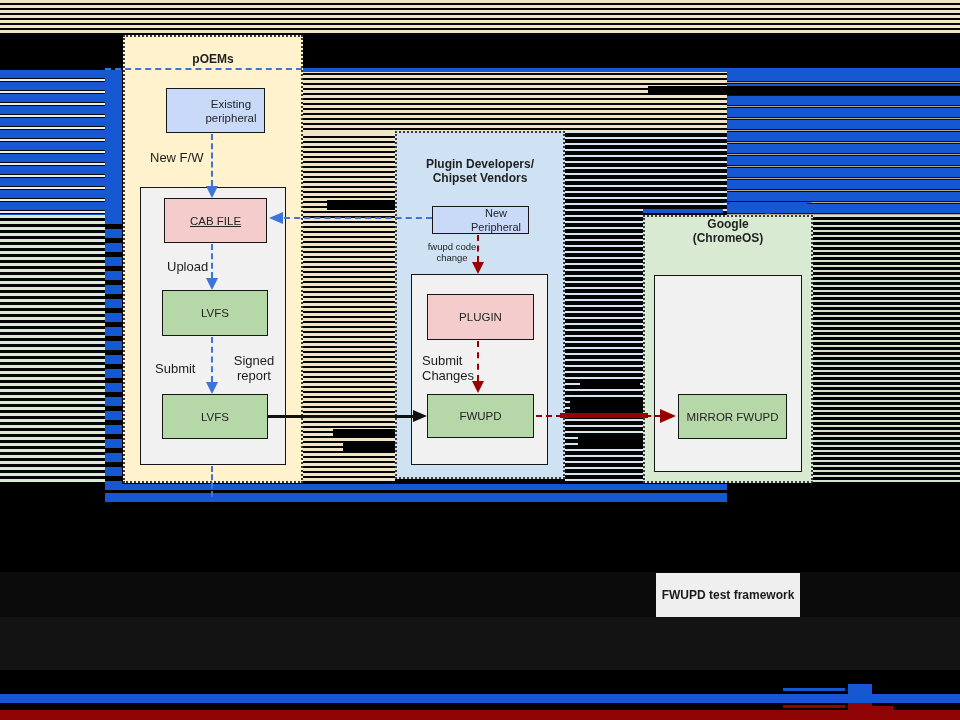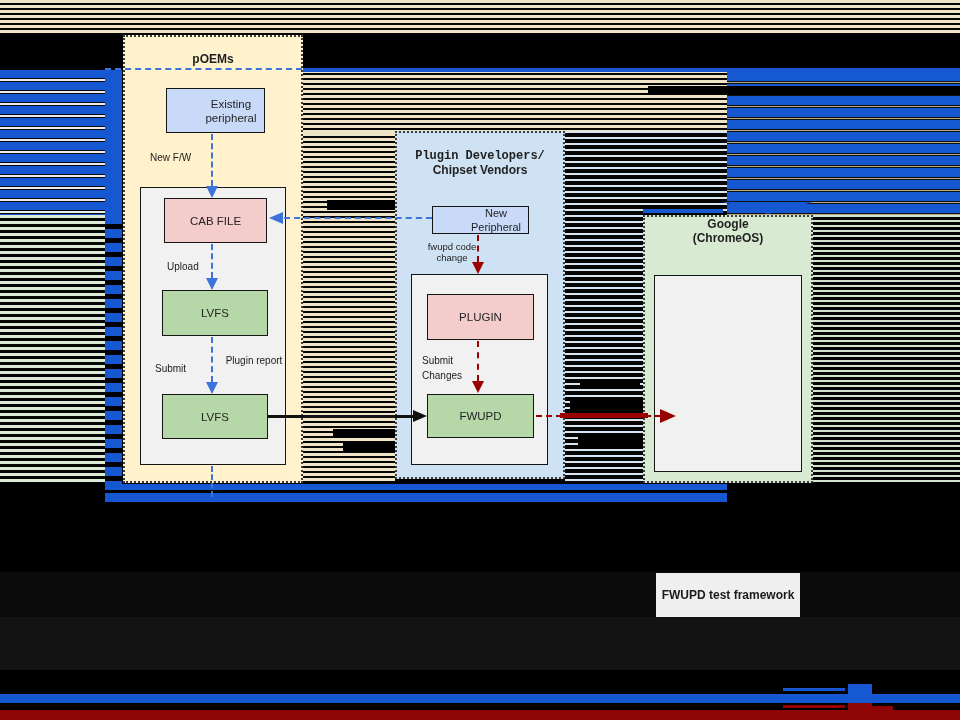--- a/index.html
+++ b/index.html
@@ -19,21 +19,21 @@
   .bar{background:#000;}
   .blue{background:#1657d2;}
   .dred{background:#8f0404;}
   
   .panel{border:2px dotted #3c3c3c;box-sizing:border-box;}
   .panel-title{font-weight:bold;font-size:12px;text-align:center;color:#1f1f1f;line-height:14px;}
   .container{background:#f1f1f1;border:1.5px solid #161616;box-sizing:border-box;}
   .box{border:1.5px solid #161616;box-sizing:border-box;display:flex;align-items:center;justify-content:center;
        text-align:center;font-size:11.5px;line-height:14px;color:#242424;}
   .b-blue{background:#c9daf8;padding-left:31px;} .b-pink{background:#f4cccc;} .b-green{background:#b6d7a8;}
-  .lbl{font-size:10px;color:#1c1c1c;line-height:15px;}
+  .lbl{font-size:13px;color:#1c1c1c;line-height:15px;}
   .lbl-sm{font-size:9.5px;color:#1c1c1c;line-height:11px;text-align:center;}
   .vdash-b{width:0;border-left:2.5px dashed #3d74d9;}
   .vdash-r{width:0;border-left:2.5px dashed #9a0000;}
   .hdash-b{height:0;border-top:2.5px dashed #3d74d9;}
   .hdash-r{height:0;border-top:2.5px dashed #9a0000;}
   .tri{width:0;height:0;}
   .tri-dn-b{border-left:6px solid transparent;border-right:6px solid transparent;border-top:12px solid #3d74d9;}
   .tri-dn-r{border-left:6px solid transparent;border-right:6px solid transparent;border-top:12px solid #9a0000;}
   .tri-lf-b{border-top:6px solid transparent;border-bottom:6px solid transparent;border-right:14px solid #3d74d9;}
   .tri-rt-k{border-top:6px solid transparent;border-bottom:6px solid transparent;border-left:14px solid #111;}
@@ -93,43 +93,43 @@
   <div class="abs hdash-b" style="left:105px;top:68px;width:197px;"></div>
 
   <div class="abs box b-blue" style="left:166px;top:88px;width:99px;height:45px;">
     <span style="width:70px;">Existing peripheral</span>
   </div>
 
   <div class="abs lbl" style="left:150px;top:150px;">New F/W</div>
 
   <div class="abs container" style="left:140px;top:187px;width:146px;height:278px;"></div>
 
-  <div class="abs box b-pink" style="left:164px;top:198px;width:103px;height:45px;">
+  <div class="abs box b-pink" style="left:164px;top:198px;width:103px;height:45px;text-decoration:underline;">
     <span>CAB FILE</span>
   </div>
   <div class="abs lbl" style="left:167px;top:259px;">Upload</div>
   <div class="abs box b-green" style="left:162px;top:290px;width:106px;height:46px;">
     <span>LVFS</span>
   </div>
   <div class="abs lbl" style="left:155px;top:361px;">Submit</div>
-  <div class="abs lbl" style="left:224px;top:353px;width:60px;text-align:center;">Plugin report</div>
+  <div class="abs lbl" style="left:224px;top:353px;width:60px;text-align:center;">Signed report</div>
   <div class="abs box b-green" style="left:162px;top:394px;width:106px;height:45px;">
     <span>LVFS</span>
   </div>
 
   <div class="abs vdash-b" style="left:211px;top:134px;height:52px;"></div>
   <div class="abs tri tri-dn-b" style="left:206px;top:186px;"></div>
   <div class="abs vdash-b" style="left:211px;top:244px;height:34px;"></div>
   <div class="abs tri tri-dn-b" style="left:206px;top:278px;"></div>
   <div class="abs vdash-b" style="left:211px;top:337px;height:45px;"></div>
   <div class="abs tri tri-dn-b" style="left:206px;top:382px;"></div>
   <div class="abs vdash-b" style="left:211px;top:466px;height:31px;"></div>
 
   <div class="abs panel" style="left:395px;top:131px;width:170px;height:348px;background:#cfe2f3;">
-    <div class="panel-title" style="margin-top:16px;font-family:Liberation Mono, monospace;">Plugin Developers/</div>
+    <div class="panel-title" style="margin-top:24px;">Plugin Developers/</div>
     <div class="panel-title">Chipset Vendors</div>
   </div>
 
   <div class="abs box b-blue" style="left:432px;top:206px;width:97px;height:28px;font-size:11px;">
     <span>New Peripheral</span>
   </div>
   <div class="abs lbl-sm" style="left:423px;top:241px;width:58px;">fwupd code change</div>
 
   <div class="abs container" style="left:411px;top:274px;width:137px;height:191px;"></div>
 
@@ -144,20 +144,23 @@
   <div class="abs vdash-r" style="left:477px;top:235px;height:27px;"></div>
   <div class="abs tri tri-dn-r" style="left:472px;top:262px;"></div>
   <div class="abs vdash-r" style="left:477px;top:341px;height:40px;"></div>
   <div class="abs tri tri-dn-r" style="left:472px;top:381px;"></div>
 
   <div class="abs panel" style="left:643px;top:215px;width:170px;height:268px;background:#d9ead3;">
     <div class="panel-title" style="">Google</div>
     <div class="panel-title">(ChromeOS)</div>
   </div>
   <div class="abs container" style="left:654px;top:275px;width:148px;height:197px;"></div>
+  <div class="abs box b-green" style="left:678px;top:394px;width:109px;height:45px;">
+    <span>MIRROR FWUPD</span>
+  </div>
 
   <div class="abs hdash-b" style="left:284px;top:217px;width:148px;"></div>
   <div class="abs tri tri-lf-b" style="left:269px;top:212px;"></div>
 
   <div class="abs" style="left:268px;top:415px;width:147px;height:2.5px;background:#111;"></div>
   <div class="abs tri tri-rt-k" style="left:413px;top:410px;"></div>
 
   <div class="abs hdash-r" style="left:536px;top:415px;width:26px;"></div>
   <div class="abs" style="left:560px;top:413px;width:88px;height:5px;background:#9a0000;"></div>
   <div class="abs hdash-r" style="left:646px;top:415px;width:14px;"></div>

